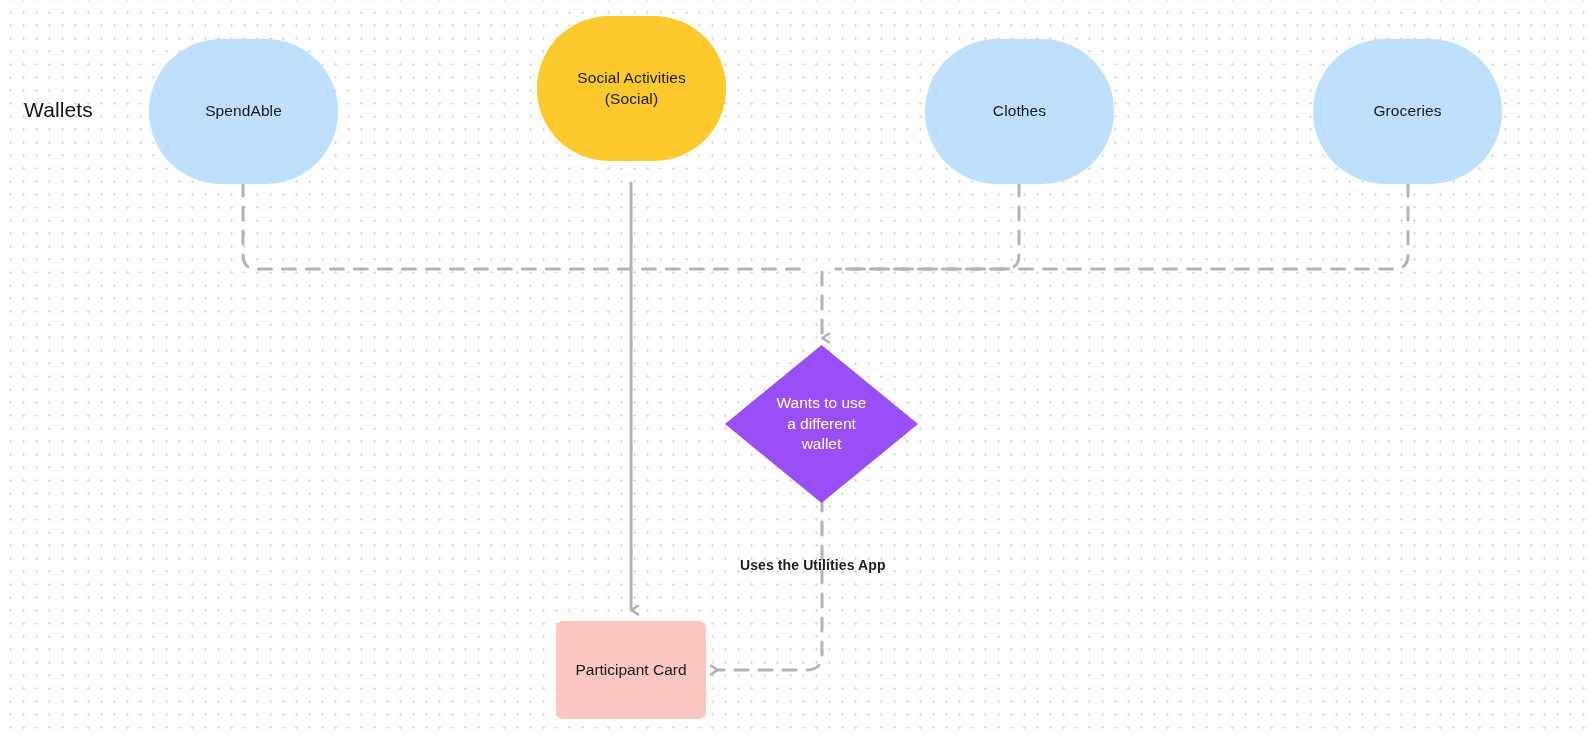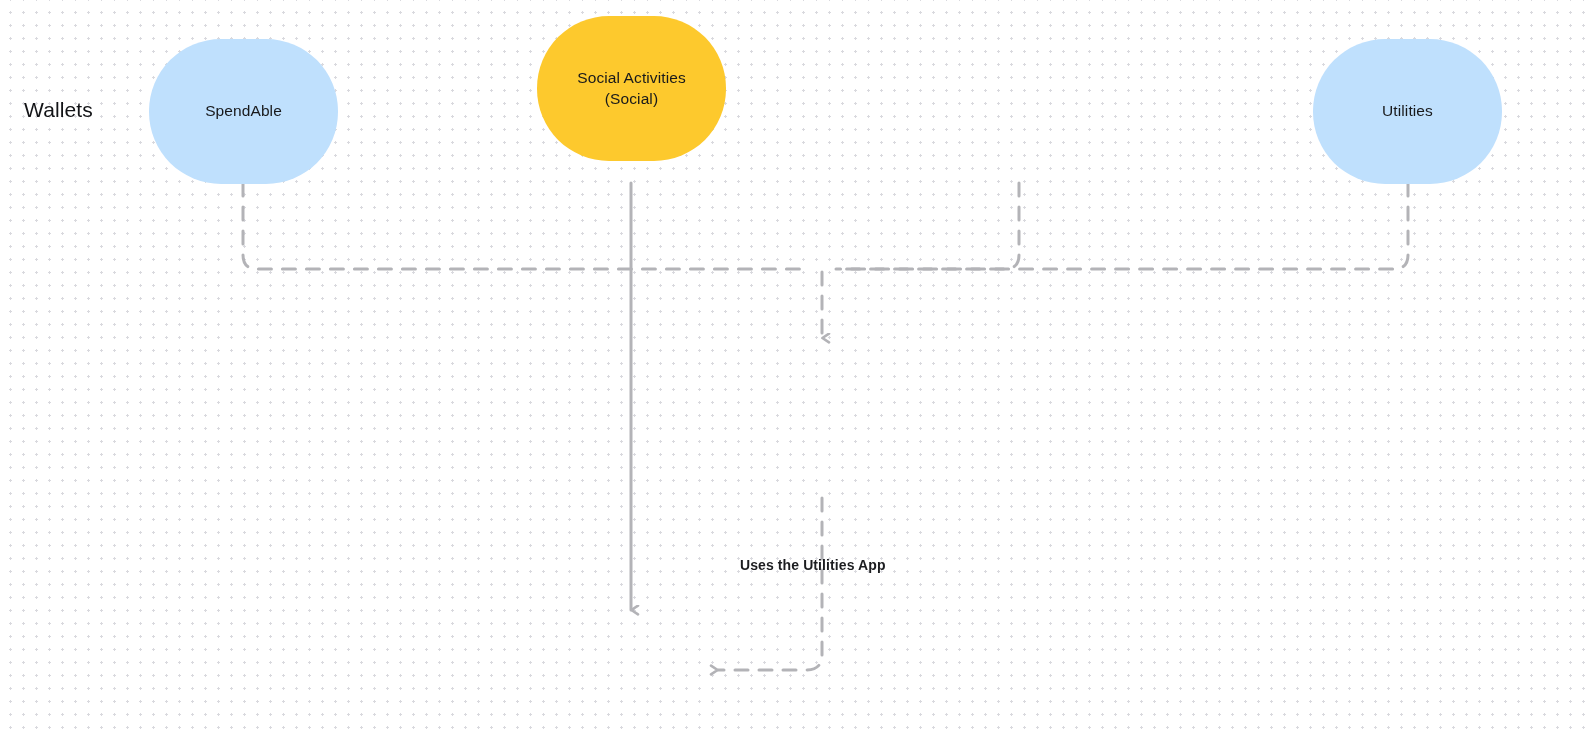--- a/index.html
+++ b/index.html
@@ -120,22 +120,36 @@
     <span>SpendAble</span>
   </div>
 
   <div class="node wallet-node wallet-yellow" style="left:537px; top:16px; width:189px; height:145px;">
     <span>
       <span>Social Activities</span><br>
       <span>(Social)</span>
     </span>
   </div>
 
+  <div class="node wallet-node wallet-blue" style="left:925px; top:39px; width:189px; height:145px;">
+    <span>Clothes</span>
+  </div>
 
   <div class="node wallet-node wallet-blue" style="left:1313px; top:39px; width:189px; height:145px;">
-    <span>Utilities</span>
+    <span>Groceries</span>
   </div>
 
+  <div class="diamond-wrap" style="left:725px; top:345px; width:193px; height:158px;">
+    <div class="diamond-shape"></div>
+    <div class="diamond-text">
+      <span>Wants to use</span><br>
+      <span>a different</span><br>
+      <span>wallet</span>
+    </div>
+  </div>
 
   <div class="edge-label" style="left:740px; top:557px;">Uses the Utilities App</div>
 
+  <div class="node card-node" style="left:556px; top:621px; width:150px; height:98px;">
+    <span>Participant Card</span>
+  </div>
 
 </div>
 
 </body></html>

